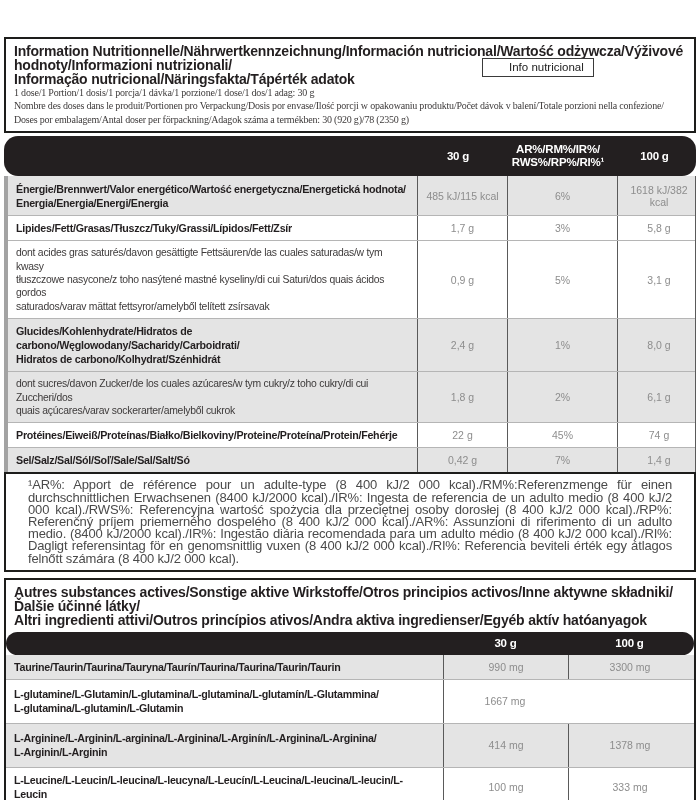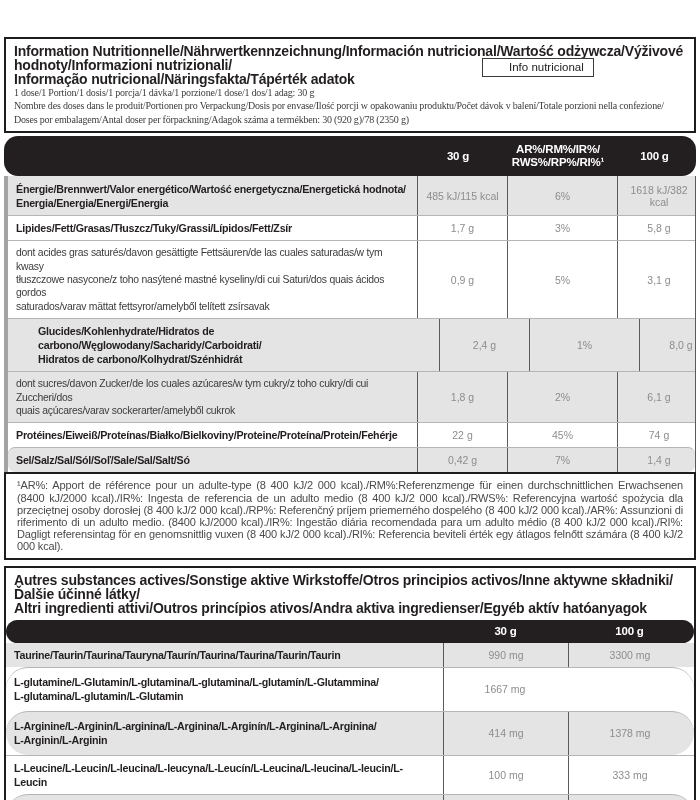--- a/index.html
+++ b/index.html
@@ -88,46 +88,46 @@
   
   .t1 .lblcol { flex: 0 0 409px; }
   .t1 .c1 { flex: 0 0 90px; }
   .t1 .c2 { flex: 0 0 110px; }
   .t1 .c3 { flex: 0 0 83px; }
   .band.t1band { height: 40px; margin-top: 3px; }
   .band.t1band .bcell { border-left: none; }
   .r-energy   { min-height: 39px; }
   .r-fat      { min-height: 24px; }
   .r-satfat   { min-height: 62px; }
-  .r-carb     { min-height: 47px; padding-left: 22px; }
+  .r-carb     { min-height: 47px; }
   .r-sugar    { min-height: 45px; }
   .r-protein  { min-height: 24px; }
-  .r-salt     { min-height: 23px; border-radius: 7px; }
+  .r-salt     { min-height: 23px; }
 
   
   .footnote-box {
     border: 2px solid #1d1d1b;
-    padding: 5px 11px;
-    font-size: 11px;
+    padding: 5px 22px;
+    font-size: 13px;
     line-height: 12.2px;
     letter-spacing: -0.15px;
     color: #4a4a4a;
     text-align: justify;
   }
 
   
   .sec2 { border: 2px solid #1d1d1b; margin-top: 6px; }
   .sec2 .head { padding: 5px 8px; }
   .band.t2band { height: 23px; }
   .t2 .lblcol { flex: 0 0 437px; }
   .t2 .c1 { flex: 0 0 125px; }
   .t2 .c2 { flex: 0 0 123px; }
   .sec2 .tbl { border-left: none; border-right: none; }
   .r-1line { min-height: 24px; }
-  .r-2line { min-height: 44px; border-radius: 22px; }
+  .r-2line { min-height: 44px; }
 </style>
 </head>
 <body>
 
 <div class="page">
 
   <div class="tooltip">
     <span>Info nutricional</span>
   </div>
 

